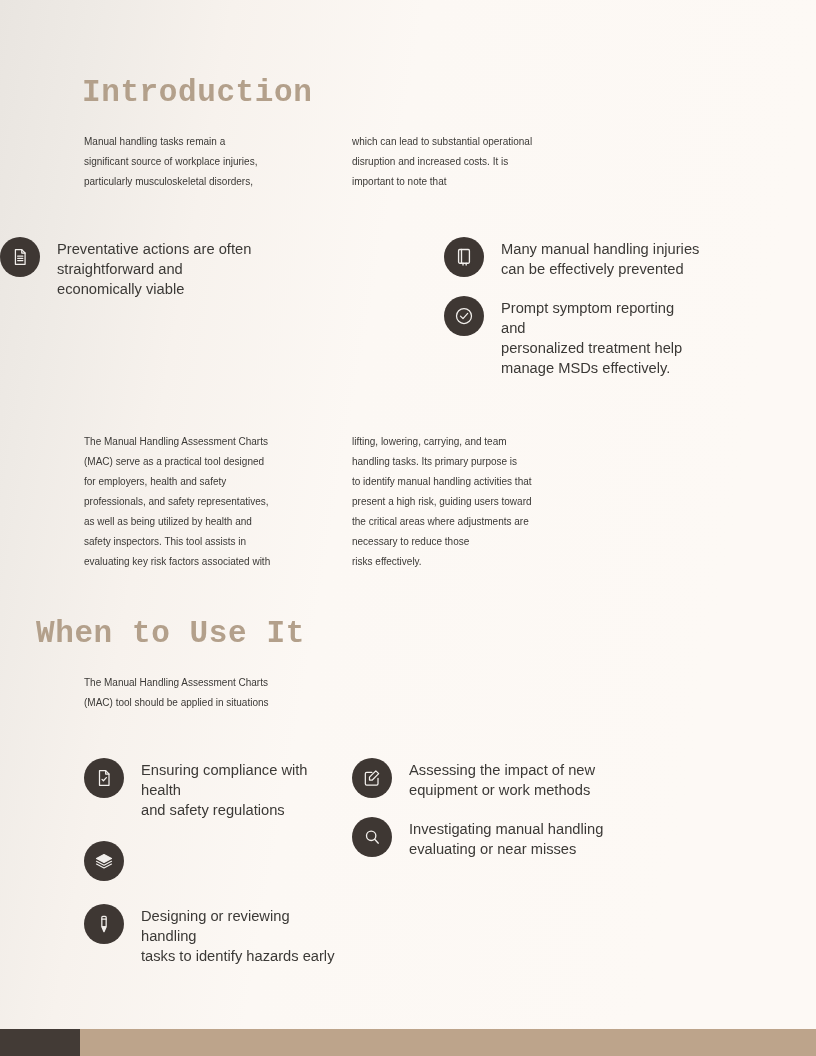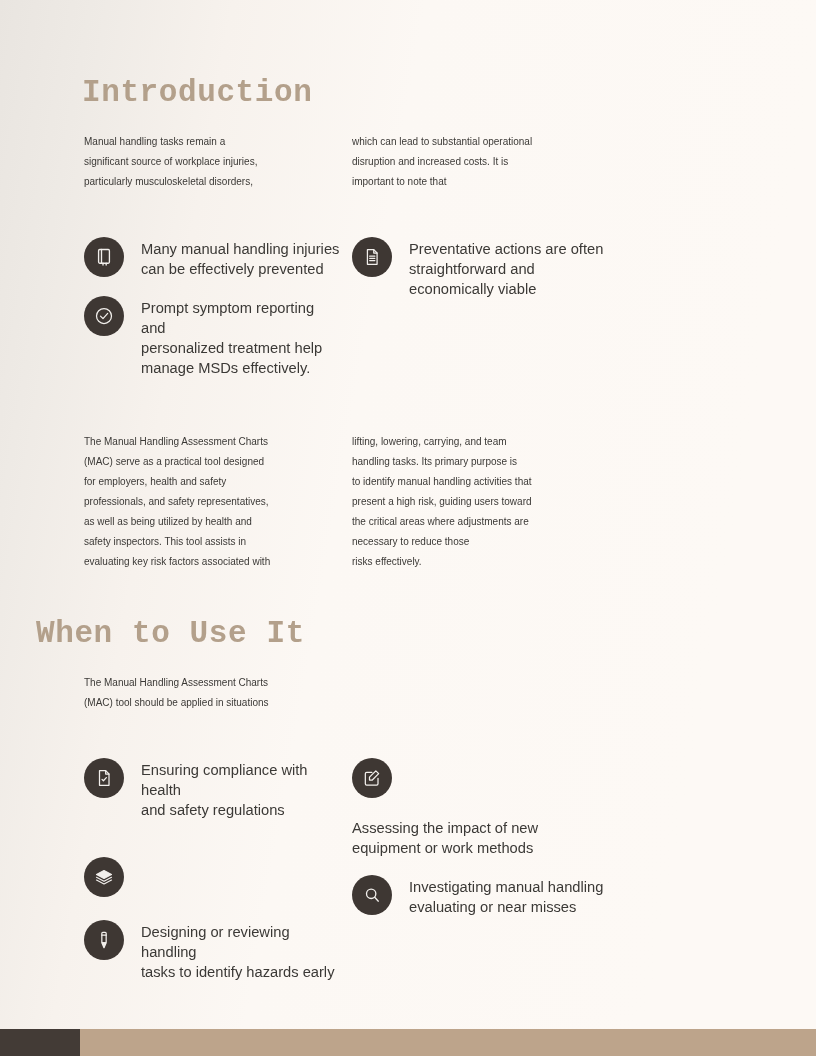--- a/index.html
+++ b/index.html
@@ -138,20 +138,39 @@
       </div>
       <div class="col col-right">
         <p class="para">which can lead to substantial operational
 disruption and increased costs. It is
 important to note that</p>
       </div>
     </div>
 
     <div class="row" style="margin-top:44px;">
 
+      <div class="col col-right">
+
+        <div class="feature">
+          <span class="icon-circle">
+            <svg viewBox="0 0 24 24" fill="none" stroke="#f2efec" stroke-width="1.5" stroke-linecap="round" stroke-linejoin="round">
+              <path d="M6.5 3.2h7.6l4 4v13.6H6.5z"></path>
+              <polyline points="14.1,3.2 14.1,7.2 18.1,7.2"></polyline>
+              <line x1="9.2" y1="11" x2="15.4" y2="11"></line>
+              <line x1="9.2" y1="13.6" x2="15.4" y2="13.6"></line>
+              <line x1="9.2" y1="16.2" x2="15.4" y2="16.2"></line>
+            </svg>
+          </span>
+          <span class="feature-text">Preventative actions are often
+straightforward and
+economically viable</span>
+        </div>
+
+      </div>
+
       <div class="col col-left">
 
         <div class="feature">
           <span class="icon-circle">
             <svg viewBox="0 0 24 24" fill="none" stroke="#f2efec" stroke-width="1.6" stroke-linecap="round" stroke-linejoin="round">
               <rect x="5.5" y="3" width="13" height="16.5" rx="1.4"></rect>
               <line x1="9" y1="3" x2="9" y2="19.5"></line>
               <line x1="10.8" y1="19.5" x2="10.8" y2="21.6"></line>
               <line x1="14.6" y1="19.5" x2="14.6" y2="21.6"></line>
             </svg>
@@ -163,39 +182,20 @@
         <div class="feature" style="margin-top:12px;">
           <span class="icon-circle">
             <svg viewBox="0 0 24 24" fill="none" stroke="#f2efec" stroke-width="1.5" stroke-linecap="round" stroke-linejoin="round">
               <circle cx="12" cy="12" r="9"></circle>
               <polyline points="7.8,12.2 10.8,15.2 16.4,8.9"></polyline>
             </svg>
           </span>
           <span class="feature-text">Prompt symptom reporting and
 personalized treatment help
 manage MSDs effectively.</span>
-        </div>
-
-      </div>
-
-      <div class="col col-right">
-
-        <div class="feature">
-          <span class="icon-circle">
-            <svg viewBox="0 0 24 24" fill="none" stroke="#f2efec" stroke-width="1.5" stroke-linecap="round" stroke-linejoin="round">
-              <path d="M6.5 3.2h7.6l4 4v13.6H6.5z"></path>
-              <polyline points="14.1,3.2 14.1,7.2 18.1,7.2"></polyline>
-              <line x1="9.2" y1="11" x2="15.4" y2="11"></line>
-              <line x1="9.2" y1="13.6" x2="15.4" y2="13.6"></line>
-              <line x1="9.2" y1="16.2" x2="15.4" y2="16.2"></line>
-            </svg>
-          </span>
-          <span class="feature-text">Preventative actions are often
-straightforward and
-economically viable</span>
         </div>
 
       </div>
     </div>
 
     <div class="row" style="margin-top:54px;">
       <div class="col col-left">
         <p class="para">The Manual Handling Assessment Charts
 (MAC) serve as a practical tool designed
 for employers, health and safety
@@ -227,21 +227,21 @@
       <div class="col col-left">
         <p class="para">The Manual Handling Assessment Charts
 (MAC) tool should be applied in situations</p>
       </div>
     </div>
 
     <div class="row" style="margin-top:44px;">
 
       <div class="col col-left">
 
-        <div class="feature" style="margin-bottom:36px;justify-content:center;">
+        <div class="feature" style="margin-bottom:20px;justify-content:center;">
           <span class="icon-circle">
             <svg viewBox="0 0 24 24" fill="none" stroke="#f2efec" stroke-width="1.5" stroke-linecap="round" stroke-linejoin="round">
               <path d="M6.6 3.2h7.4l4 4v13.6H6.6z"></path>
               <polyline points="14,3.2 14,7.2 18,7.2"></polyline>
               <polyline points="9.6,13.6 11.3,15.3 14.8,11.5"></polyline>
             </svg>
           </span>
           <span class="feature-text">Ensuring compliance with health
 and safety regulations</span>
         </div>
@@ -265,21 +265,21 @@
             </svg>
           </span>
           <span class="feature-text">Designing or reviewing handling
 tasks to identify hazards early</span>
         </div>
 
       </div>
 
       <div class="col col-right">
 
-        <div class="feature" style="flex-direction:column;">
+        <div class="feature" style="">
           <span class="icon-circle">
             <svg viewBox="0 0 24 24" fill="none" stroke="#f2efec" stroke-width="1.5" stroke-linecap="round" stroke-linejoin="round">
               <path d="M19.2 12.4v6.4a1.6 1.6 0 0 1-1.6 1.6H5.6A1.6 1.6 0 0 1 4 18.8V6.8a1.6 1.6 0 0 1 1.6-1.6h6.3"></path>
               <path d="M16.6 3.4l3.4 3.4-7.6 7.6h-3.4v-3.4z"></path>
             </svg>
           </span>
           <span class="feature-text">Assessing the impact of new
 equipment or work methods</span>
         </div>
 

